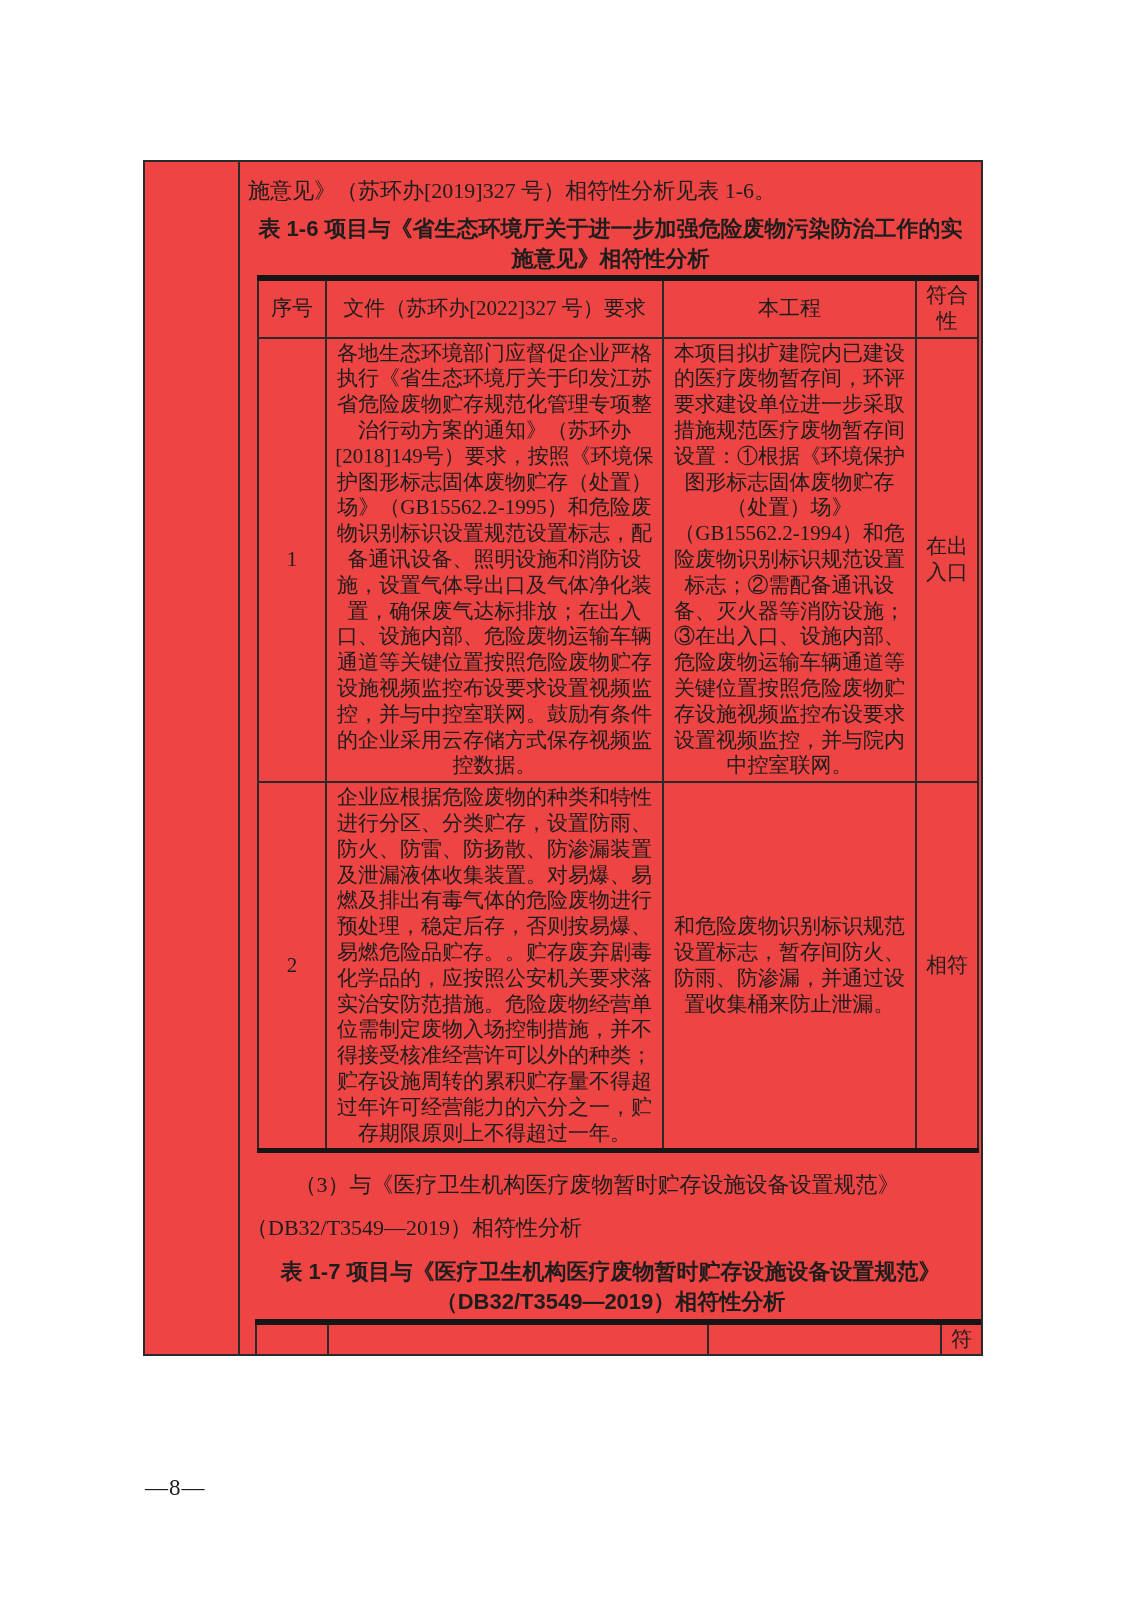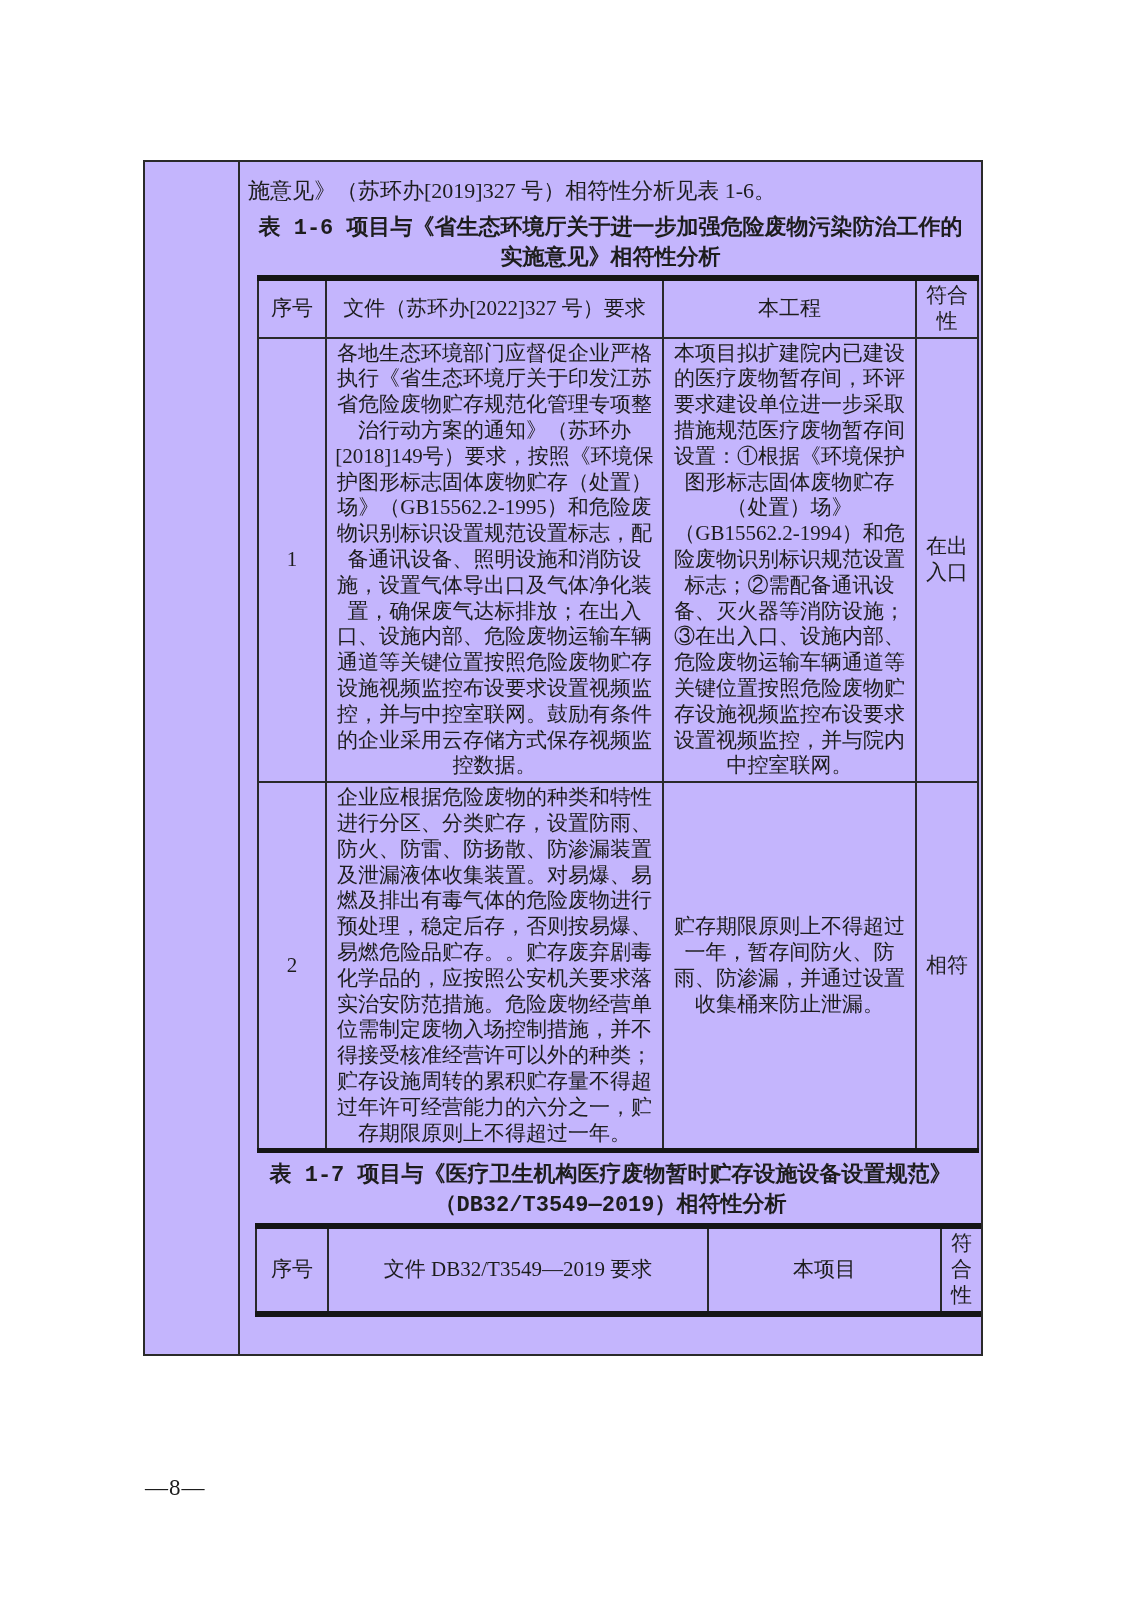--- a/index.html
+++ b/index.html
@@ -3,34 +3,34 @@
 <meta charset="utf-8">
 <style>
   html, body { margin:0; padding:0; }
   body {
     width:1131px; height:1600px; position:relative;
     background:#ffffff; color:#1d1d1d;
     font-family:"Liberation Serif","DejaVu Serif",serif;
   }
   .outer-box {
     position:absolute; left:143px; top:160px; width:840px; height:1196px;
-    border:2px solid #2a2a2a; box-sizing:border-box; background:#c4b5fd;
+    border:2px solid #2a2a2a; box-sizing:border-box; background:#ef4444;
   }
   .side-divider {
     position:absolute; left:93px; top:0; bottom:0; width:0;
     border-left:2px solid #2a2a2a;
   }
   .content {
     position:absolute; left:95px; top:0; right:0; bottom:0; overflow:hidden;
   }
   .intro {
     font-size:22px; line-height:30px; margin:14px 0 0 8px;
   }
   .tbl-title {
-    font-family:Liberation Mono, monospace; font-weight:bold;
+    font-family:Liberation Sans, sans-serif; font-weight:bold;
     font-size:22px; line-height:30px; text-align:center;
     margin:8px auto 0 auto; width:97%;
   }
   table { border-collapse:collapse; table-layout:fixed; }
   .t16 {
     width:720px; margin-left:17px; margin-top:1px;
     border-top:6px solid #151515; border-bottom:5px solid #151515;
   }
   .t17 {
     width:726px; margin-left:15px; margin-top:2px;
@@ -84,26 +84,27 @@
       <tbody>
         <tr class="row1">
           <td>1</td>
           <td class="cell-long">各地生态环境部门应督促企业严格执行《省生态环境厅关于印发江苏省危险废物贮存规范化管理专项整治行动方案的通知》（苏环办[2018]149号）要求，按照《环境保护图形标志固体废物贮存（处置）场》（GB15562.2-1995）和危险废物识别标识设置规范设置标志，配备通讯设备、照明设施和消防设施，设置气体导出口及气体净化装置，确保废气达标排放；在出入口、设施内部、危险废物运输车辆通道等关键位置按照危险废物贮存设施视频监控布设要求设置视频监控，并与中控室联网。鼓励有条件的企业采用云存储方式保存视频监控数据。</td>
           <td class="cell-long">本项目拟扩建院内已建设的医疗废物暂存间，环评要求建设单位进一步采取措施规范医疗废物暂存间设置：①根据《环境保护图形标志固体废物贮存（处置）场》（GB15562.2-1994）和危险废物识别标识规范设置标志；②需配备通讯设备、灭火器等消防设施；③在出入口、设施内部、危险废物运输车辆通道等关键位置按照危险废物贮存设施视频监控布设要求设置视频监控，并与院内中控室联网。</td>
           <td>在出入口</td>
         </tr>
         <tr class="row2">
           <td>2</td>
           <td class="cell-long">企业应根据危险废物的种类和特性进行分区、分类贮存，设置防雨、防火、防雷、防扬散、防渗漏装置及泄漏液体收集装置。对易爆、易燃及排出有毒气体的危险废物进行预处理，稳定后存，否则按易爆、易燃危险品贮存。。贮存废弃剧毒化学品的，应按照公安机关要求落实治安防范措施。危险废物经营单位需制定废物入场控制措施，并不得接受核准经营许可以外的种类；贮存设施周转的累积贮存量不得超过年许可经营能力的六分之一，贮存期限原则上不得超过一年。</td>
-          <td class="cell-long">贮存期限原则上不得超过一年，暂存间防火、防雨、防渗漏，并通过设置收集桶来防止泄漏。</td>
+          <td class="cell-long">和危险废物识别标识规范设置标志，暂存间防火、防雨、防渗漏，并通过设置收集桶来防止泄漏。</td>
           <td>相符</td>
         </tr>
       </tbody>
     </table>
 
+    <p class="section-para">（3）与《医疗卫生机构医疗废物暂时贮存设施设备设置规范》（DB32/T3549—2019）相符性分析</p>
 
     <div class="tbl-title" style="">表 1-7 项目与《医疗卫生机构医疗废物暂时贮存设施设备设置规范》（DB32/T3549—2019）相符性分析</div>
 
     <table class="t17">
       <colgroup>
         <col style="width:72px">
           <col style="width:380px">
           <col style="width:233px">
           <col style="width:41px">
       </colgroup>

